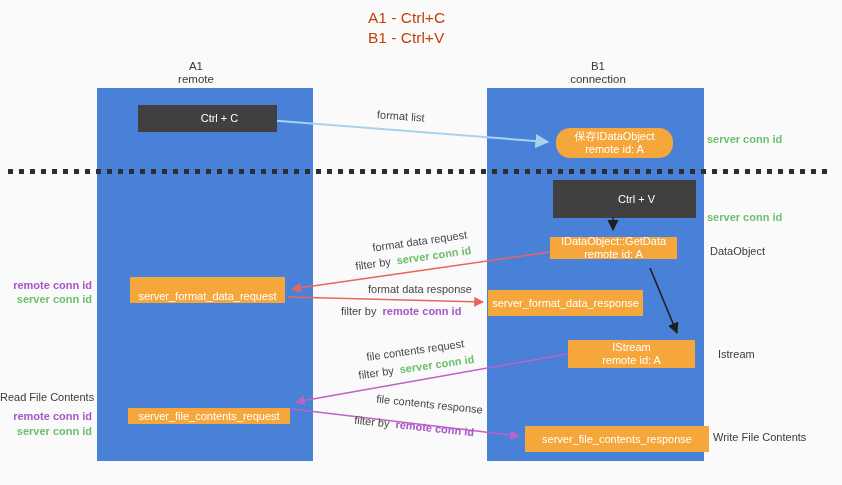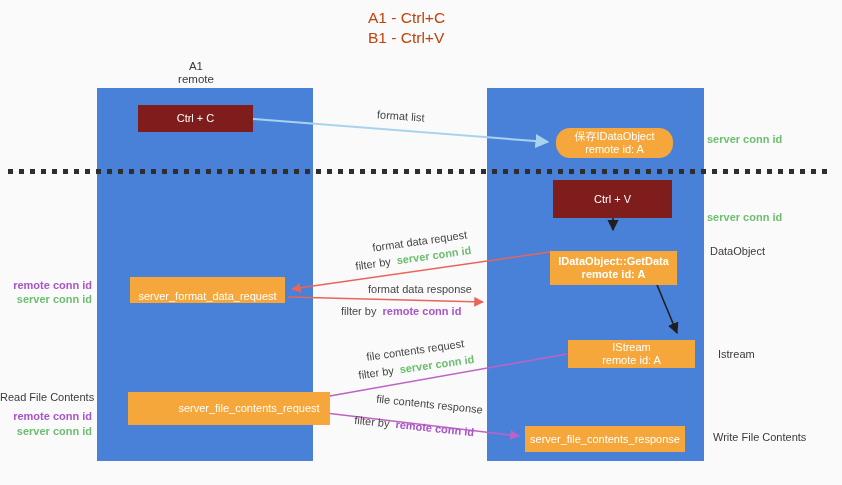--- a/index.html
+++ b/index.html
@@ -10,21 +10,21 @@
   .col-a1 { left:97px; width:216px; }
   .col-b1 { left:487px; width:217px; }
 
   .title { position:absolute; left:368px; top:8px; font-size:15.5px; line-height:20px; color:#c2410c; z-index:2; white-space:nowrap; }
 
   .hdr { position:absolute; width:100px; text-align:center; font-size:11.5px; line-height:13px; color:#3a3a3a; z-index:2; }
 
   .node { position:absolute; display:flex; flex-direction:column; align-items:center; justify-content:center;
           color:#fff; font-size:11px; line-height:13px; text-align:center; z-index:4; white-space:nowrap; }
   .orange { background:#f6a73b; }
-  .greenbox { background:#7f1d1d; }
+  .greenbox { background:#404040;padding-left:24px; }
 
   .dotted { position:absolute; left:8px; top:169px; width:824px; height:5px; z-index:3;
             background:repeating-linear-gradient(90deg,#2e2e2e 0 5px,transparent 5px 11px); }
 
   svg.overlay { position:absolute; left:0; top:0; z-index:3; }
 
   .lbl { position:absolute; font-size:11px; color:#474747; z-index:4; white-space:nowrap; }
   .lbl span + span { margin-left:3px; }
   .green-t { color:#6dbf6f; font-weight:bold; }
   .purple-t { color:#a855c8; font-weight:bold; }
@@ -40,20 +40,24 @@
 <div class="stage">
 
   <div class="title">
     <div>A1 - Ctrl+C</div>
     <div>B1 - Ctrl+V</div>
   </div>
 
   <div class="hdr" style="left:146px; top:60px;">
     <div>A1</div>
     <div>remote</div>
+  </div>
+  <div class="hdr" style="left:548px; top:60px;">
+    <div>B1</div>
+    <div>connection</div>
   </div>
 
   <div class="col col-a1"></div>
   <div class="col col-b1"></div>
 
   <div class="dotted"></div>
 
   <svg class="overlay" width="842" height="485" viewBox="0 0 842 485">
     <defs>
       <marker id="m-blue" viewBox="0 0 10 10" refX="9" refY="5" markerWidth="7" markerHeight="7" orient="auto">
@@ -82,35 +86,38 @@
     <span>Ctrl + C</span>
   </div>
   <div class="node greenbox" style="left:553px; top:180px; width:119px; height:38px;">
     <span>Ctrl + V</span>
   </div>
 
   <div class="node orange" style="left:556px; top:128px; width:117px; height:30px;border-radius:14px;">
     <span>保存IDataObject</span>
     <span>remote id: A</span>
   </div>
-  <div class="node orange" style="left:550px; top:251px; width:127px; height:34px;font-weight:bold;">
+  <div class="node orange" style="left:550px; top:237px; width:127px; height:22px;">
     <span>IDataObject::GetData</span>
     <span>remote id: A</span>
   </div>
   <div class="node orange" style="left:568px; top:340px; width:127px; height:28px;">
     <span>IStream</span>
     <span>remote id: A</span>
   </div>
   <div class="node orange" style="left:130px; top:277px; width:155px; height:26px;justify-content:flex-end;">
     <span>server_format_data_request</span>
   </div>
-  <div class="node orange" style="left:128px; top:392px; width:162px; height:33px;padding-left:40px;">
+  <div class="node orange" style="left:488px; top:290px; width:155px; height:26px;">
+    <span>server_format_data_response</span>
+  </div>
+  <div class="node orange" style="left:128px; top:408px; width:162px; height:16px;">
     <span>server_file_contents_request</span>
   </div>
-  <div class="node orange" style="left:525px; top:426px; width:160px; height:26px;">
+  <div class="node orange" style="left:525px; top:426px; width:184px; height:26px;">
     <span>server_file_contents_response</span>
   </div>
 
   <div class="lbl" style="left:377px; top:110px; transform:rotate(4deg);">
     <span>format list</span>
   </div>
 
   <div class="lbl" style="left:372px; top:235px; transform:rotate(-8deg);">
     <span>format data request</span>
   </div>

